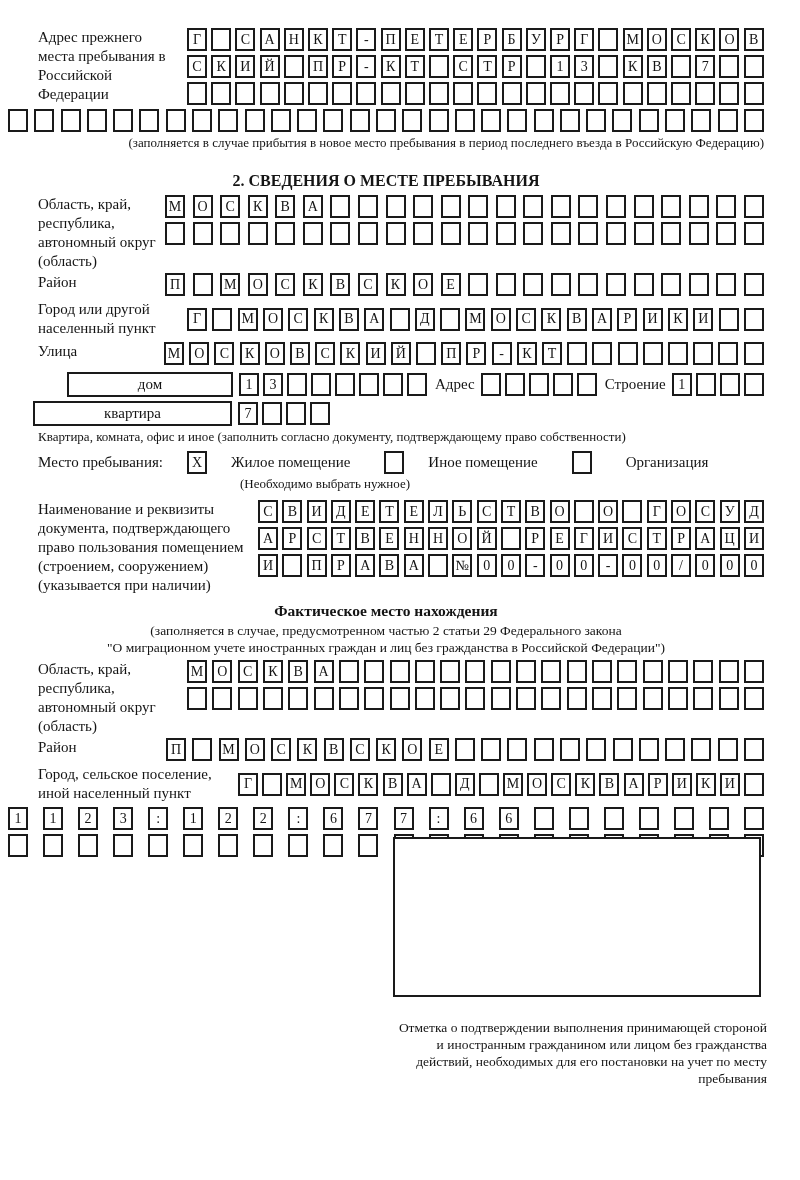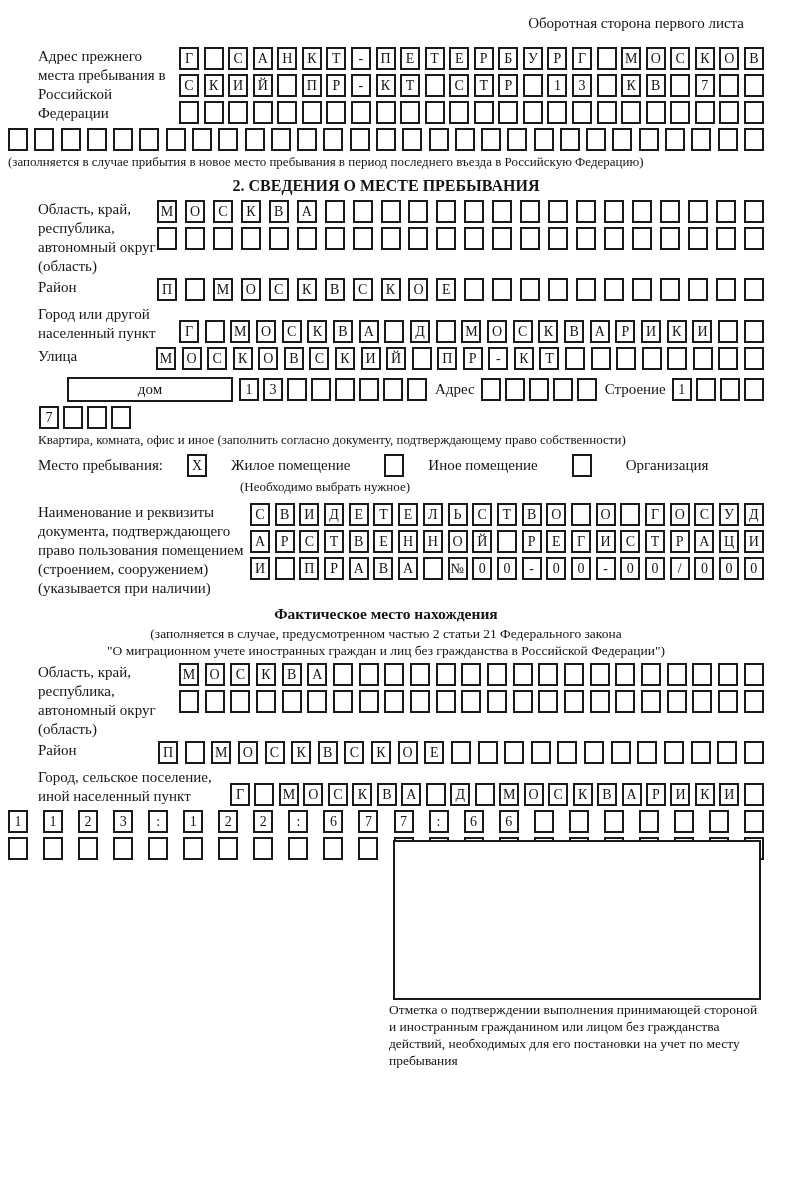--- a/index.html
+++ b/index.html
@@ -3,55 +3,54 @@
 <meta charset="utf-8">
 <style>
   html,body{margin:0;padding:0;background:#fff;}
   .page{
     width:800px;height:1180px;box-sizing:border-box;
     padding:14px 36px 0 8px;background:#fff;color:#141414;
     font-family:"Liberation Serif","DejaVu Serif",serif;
     overflow:hidden;position:relative;
   }
   .hdr{text-align:right;font-size:15px;line-height:19px;padding-right:20px;}
-  .frow{display:flex;align-items:flex-start;}
-  .frow.vcenter{align-items:flex-end;}
+  .frow{display:flex;align-items:flex-start;gap:8px;}
+  .frow.vcenter{align-items:center;}
   .flabel{font-size:15px;line-height:19px;padding-left:30px;box-sizing:border-box;flex-shrink:0;}
   .lw171{width:171px}.lw149{width:149px}.lw148{width:148px}.lw150{width:150px}
   .lw222{width:222px}.lw217{width:217px}.lw242{width:242px}
   .rows{flex:1;display:flex;flex-direction:column;gap:4px;min-width:0;}
   .brow{display:flex;justify-content:space-between;width:100%;}
   .brow.gapped{justify-content:flex-start;gap:4px;width:auto;}
   .cell{
     width:20px;height:23px;flex:0 0 20px;border:2px solid #1a1a1a;box-sizing:border-box;
     display:flex;align-items:center;justify-content:center;
     font-size:14px;line-height:14px;background:#fff;
   }
   .caption{font-size:13px;line-height:16px;}
-  .center{text-align:left;}
-  .sec-title{text-align:center;font-weight:bold;font-size:16px;line-height:19px;margin-top:6px;margin-bottom:5px;}
+  .center{text-align:right;}
+  .sec-title{text-align:center;font-weight:bold;font-size:16px;line-height:19px;margin-top:20px;margin-bottom:5px;}
   .fact-title{text-align:center;font-weight:bold;font-size:15.5px;line-height:19px;margin-top:6px;}
   .fact-cap{font-size:13.5px;line-height:17px;text-align:center;}
   .type-box{border:2px solid #1a1a1a;height:25px;box-sizing:border-box;display:flex;align-items:center;justify-content:center;font-size:15px;flex-shrink:0;}
   .w166{width:166px}.w199{width:199px}
   .house-row{display:flex;align-items:center;margin-left:25px;margin-top:7px;padding-left:34px;}
   .apt-row{display:flex;align-items:center;margin-left:25px;margin-top:4px;}
   .inline-label{font-size:15px;white-space:nowrap;}
   .stay-row{display:flex;align-items:center;margin-left:30px;margin-top:6px;font-size:15px;gap:8px;}
   .mt2{margin-top:2px}.mt3{margin-top:3px}.mt4{margin-top:4px}.mt8{margin-top:8px}.mt14{margin-top:14px}
   .mark-box{margin-left:385px;width:368px;height:160px;border:2px solid #1a1a1a;box-sizing:border-box;margin-top:-20px;background:#fff;position:relative;}
-  .mark-caption{margin-left:381px;width:378px;text-align:left;font-size:13.5px;line-height:17px;margin-top:1px;}
+  .mark-caption{margin-left:381px;width:378px;text-align:right;font-size:13.5px;line-height:17px;margin-top:22px;}
   .gap8{width:8px;flex-shrink:0}.gap18{width:18px;flex-shrink:0}.gap6{width:6px;flex-shrink:0}
 </style>
 </head>
 <body>
 
 <div class="page">
 
-  <div class="hdr">Оборотная сторона первого листа</div>
 
   <div class="mt14">
     <div class="frow">
       <div class="flabel lw171">Адрес прежнего места пребывания в Российской Федерации</div>
       <div class="rows">
         <div class="brow">
             <div class="cell">Г</div>
             <div class="cell"></div>
             <div class="cell">С</div>
             <div class="cell">А</div>
@@ -341,20 +340,21 @@
     <div class="gap6"></div>
     <div class="brow gapped">
         <div class="cell">1</div>
         <div class="cell"></div>
         <div class="cell"></div>
         <div class="cell"></div>
       </div>
   </div>
 
   <div class="apt-row">
+    <div class="type-box w199">квартира</div>
     <div class="gap6"></div>
     <div class="brow gapped">
         <div class="cell">7</div>
         <div class="cell"></div>
         <div class="cell"></div>
         <div class="cell"></div>
       </div>
   </div>
   <div class="caption mt3" style="padding-left:30px;">Квартира, комната, офис и иное (заполнить согласно документу, подтверждающему право собственности)</div>
 
@@ -450,21 +450,21 @@
           <div class="cell">0</div>
           <div class="cell">/</div>
           <div class="cell">0</div>
           <div class="cell">0</div>
           <div class="cell">0</div>
         </div>
     </div>
   </div>
 
   <div class="fact-title">Фактическое место нахождения</div>
-  <div class="fact-cap mt2">(заполняется в случае, предусмотренном частью 2 статьи 21 Федерального закона</div>
+  <div class="fact-cap mt2">(заполняется в случае, предусмотренном частью 2 статьи 29 Федерального закона</div>
   <div class="fact-cap">"О миграционном учете иностранных граждан и лиц без гражданства в Российской Федерации")</div>
 
   <div class="frow mt4">
     <div class="flabel lw171">Область, край, республика, автономный округ (область)</div>
     <div class="rows">
       <div class="brow">
           <div class="cell">М</div>
           <div class="cell">О</div>
           <div class="cell">С</div>
           <div class="cell">К</div>

